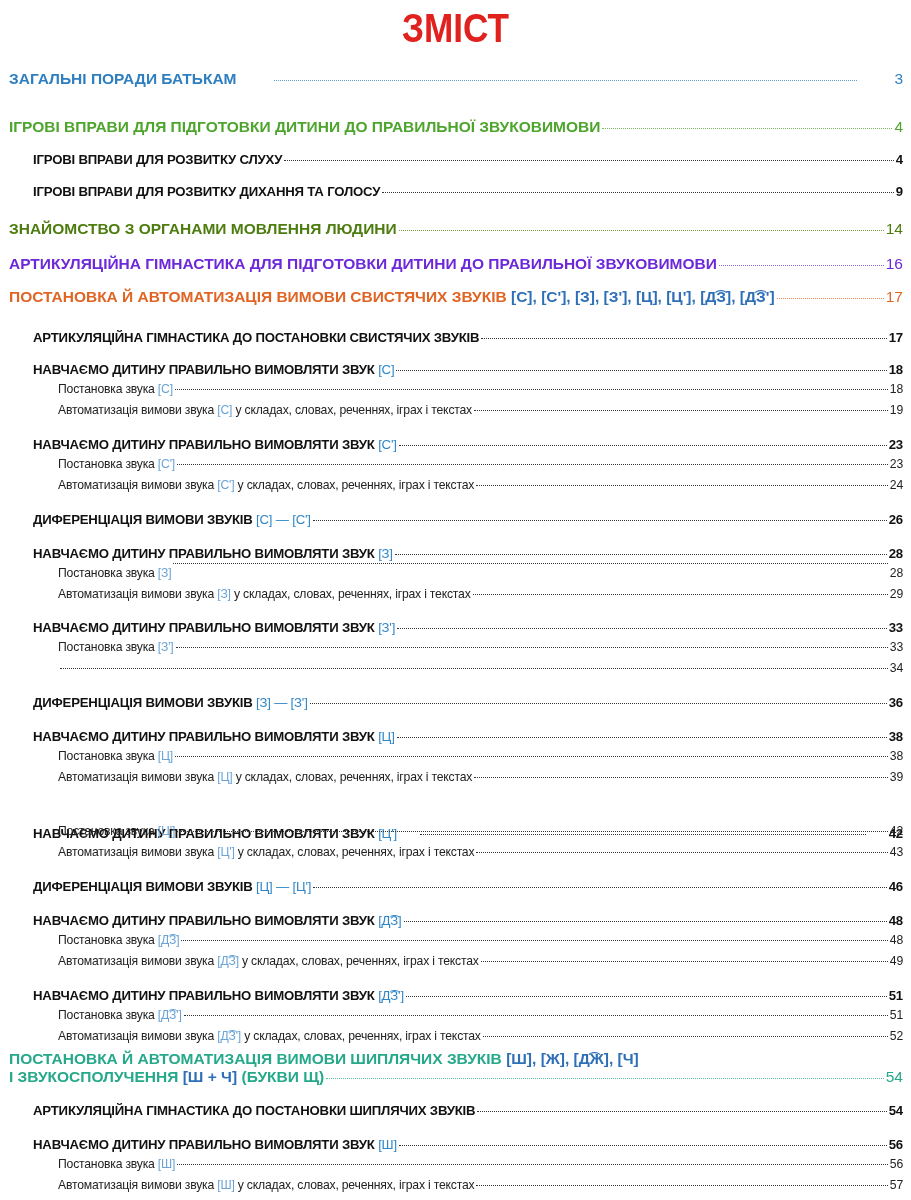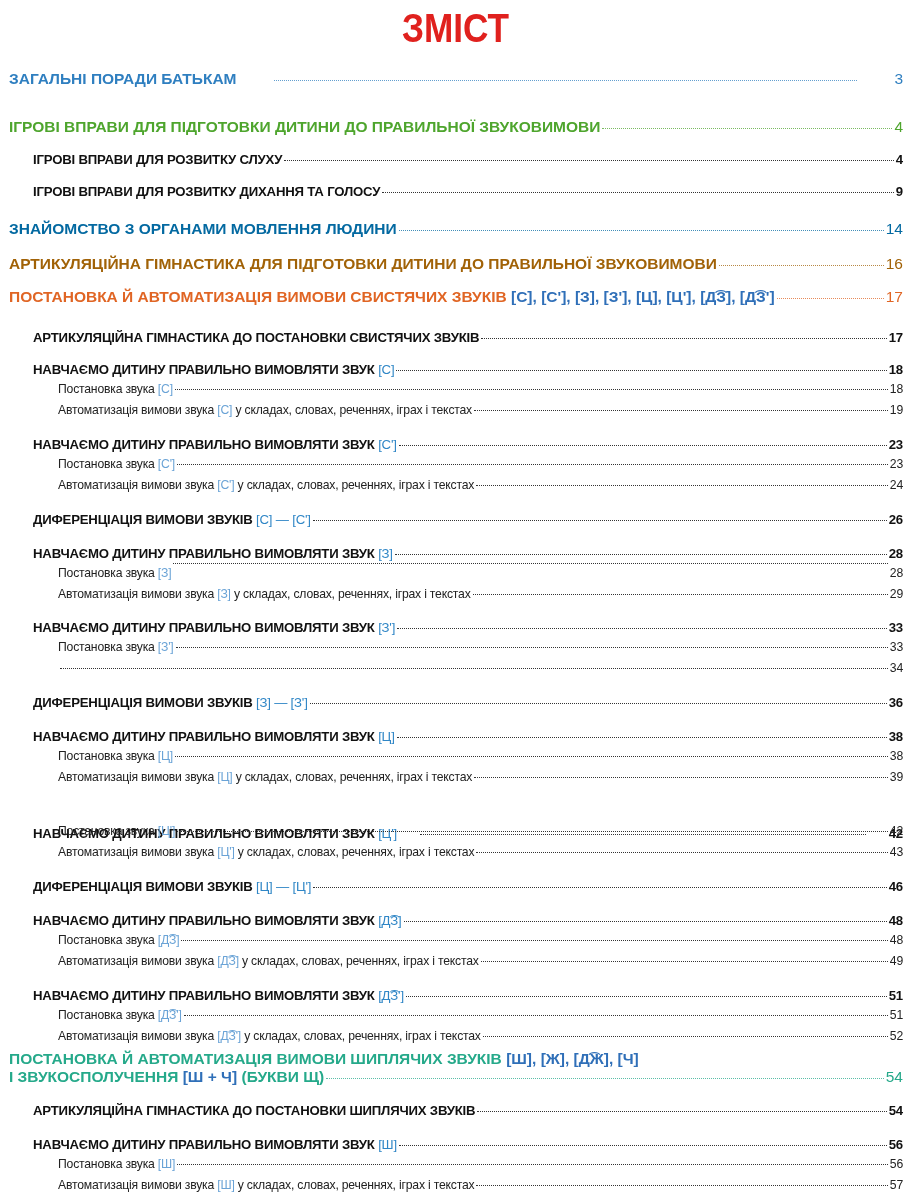--- a/index.html
+++ b/index.html
@@ -16,22 +16,22 @@
   .row .p { flex: 0 0 auto; }
   .lvl1 { left: 9px; right: 8px; font-size: 15.5px; font-weight: bold; transform-origin: left; }
   .lvl2 { left: 33px; right: 8px; font-size: 13.2px; font-weight: bold; color: #111; letter-spacing: -0.2px; }
   .lvl3 { left: 58px; right: 8px; font-size: 12.2px; color: #222; letter-spacing: -0.2px; }
   .lvl2 .dots, .lvl3 .dots { color: #333; }
   .snd { color: #2f7fc0; font-weight: bold; }
   .lvl3 .snd { color: #6aa3d6; font-weight: normal; }
   .lvl2 .snd { color: #2f86c6; font-weight: normal; }
   .c-blue { color: #2f7fc0; }
   .c-green { color: #4ea52d; }
-  .c-cyan { color: #0369a1; }
-  .c-pink { color: #a16207; }
+  .c-cyan { color: #4d7c0f; }
+  .c-pink { color: #6d28d9; }
   .c-orange { color: #e06524; }
   .c-teal { color: #25a98a; }
   .c-orange .snd, .c-teal .snd { color: #2f6fb8; font-weight: bold; }
   .lvl1 .dots { opacity: 0.75; }
   .lvl1 .p { font-weight: normal; }
   .two-line { flex-direction: column; align-items: stretch; }
   .two-line .line2 { display: flex; align-items: baseline; }
 </style>
 </head>
 <body>

